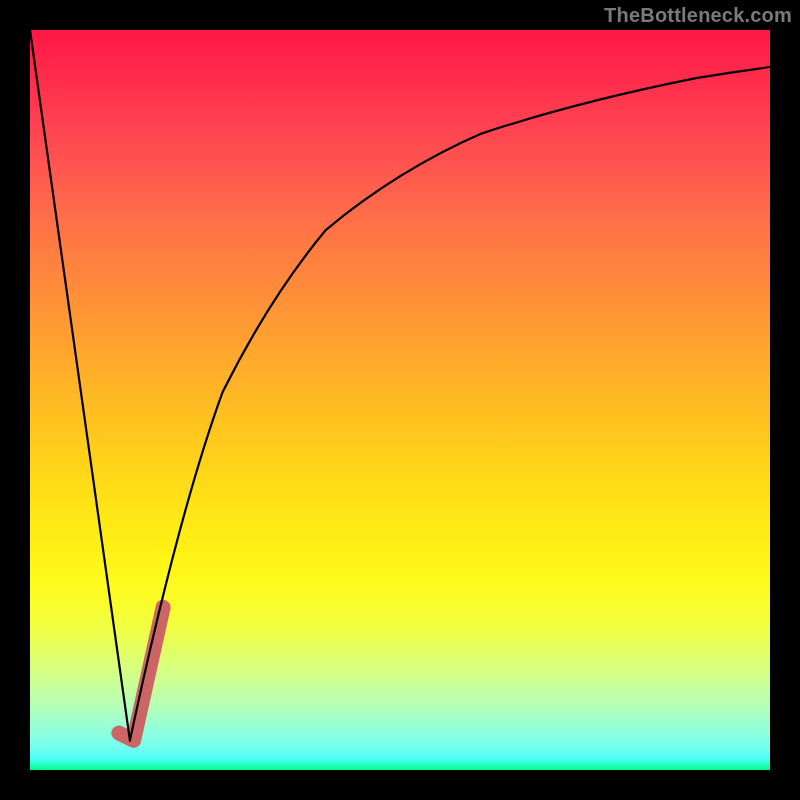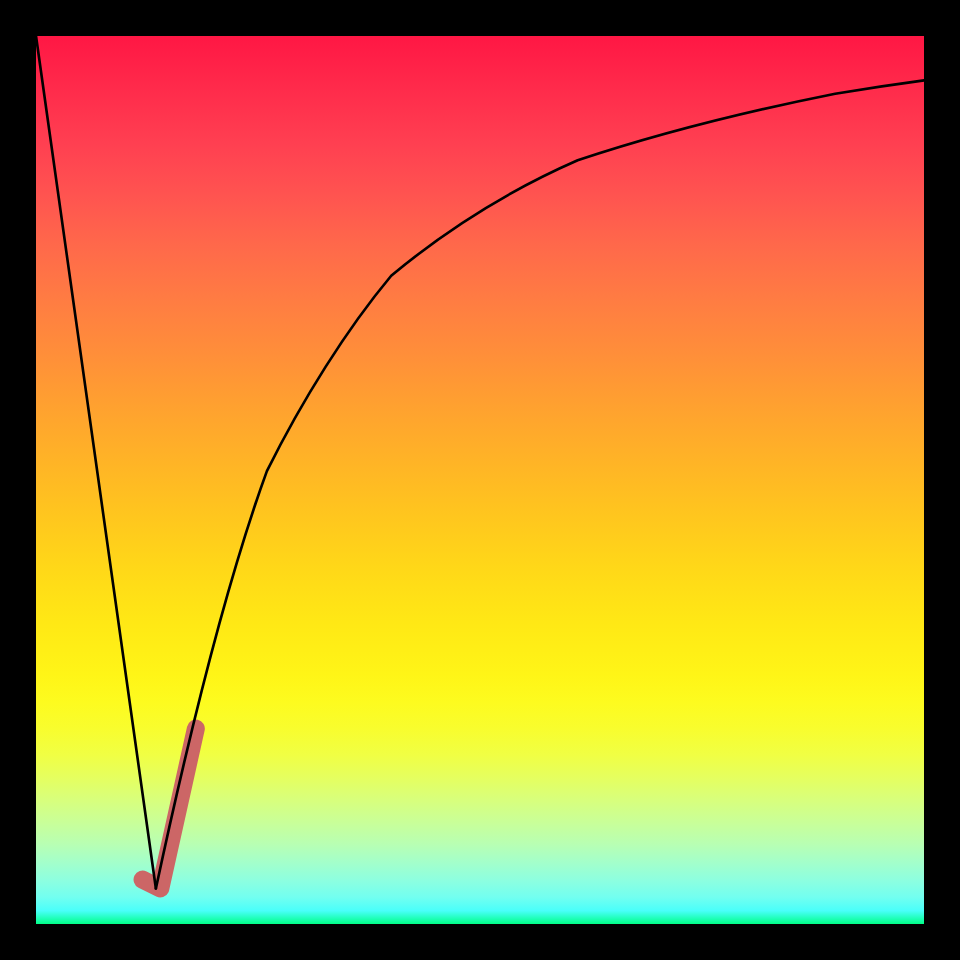--- a/index.html
+++ b/index.html
@@ -72,20 +72,21 @@
     stroke: #cc6666;
     stroke-width: 15;
     stroke-linecap: round;
     stroke-linejoin: round;
   }
 </style>
 </head>
 <body>
 
 <div class="frame">
+  <div class="watermark">TheBottleneck.com</div>
   <div class="plot-area">
     <svg class="curves" viewBox="0 0 740 740">
       <path class="curve-highlight" d="M 88.8 703
                L 103.6 710.4
                L 133.2 577.2"></path>
       <path class="curve-black" d="M 0 0
                L 99.9 710.4"></path>
       <path class="curve-black" d="M 99.9 710.4
                C 133.2 555, 162.8 444, 192.4 362.6
                C 222 303, 259 244.2, 296 199.8

